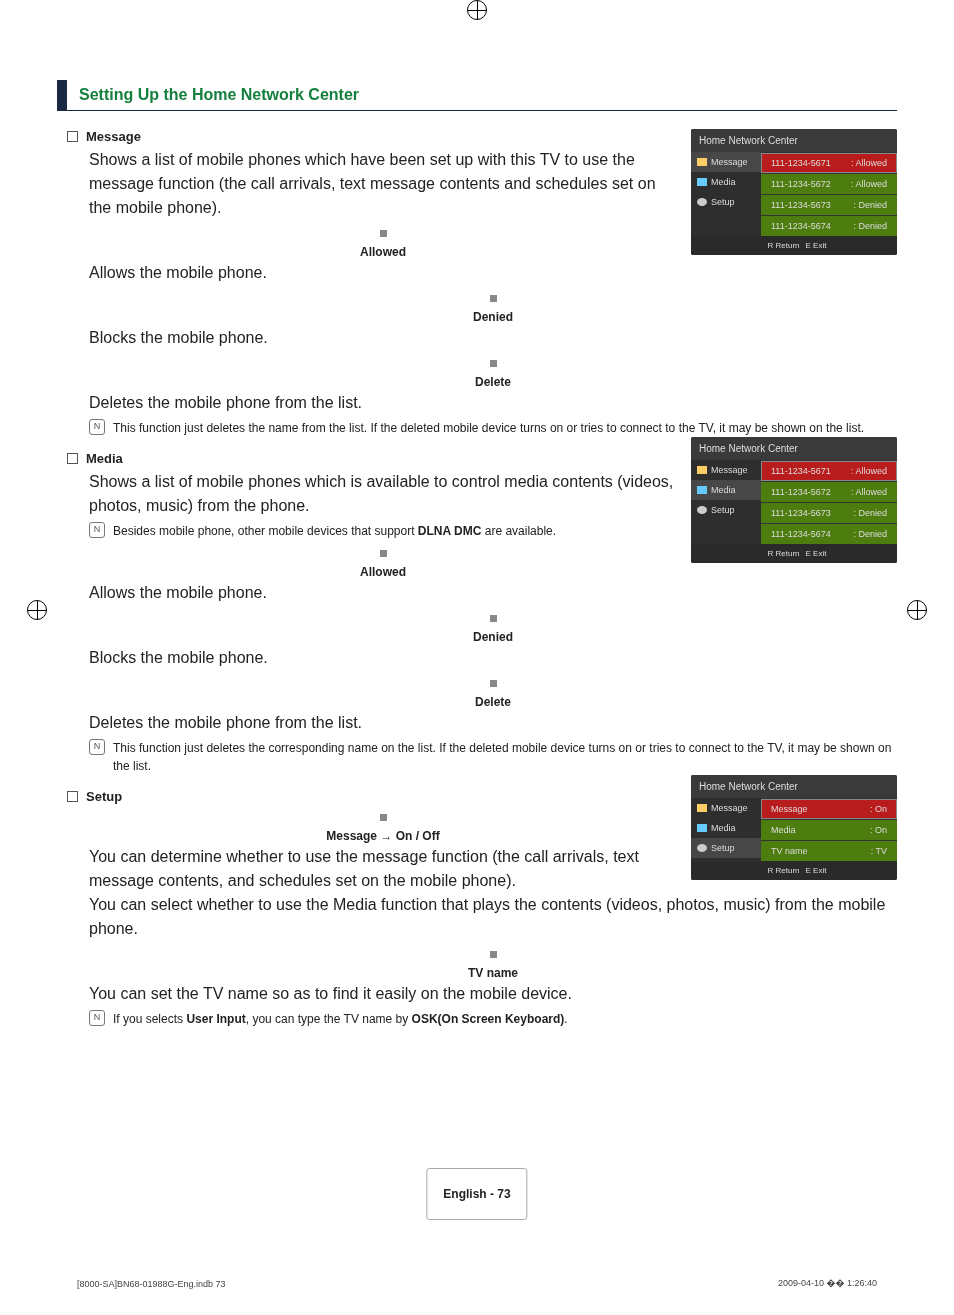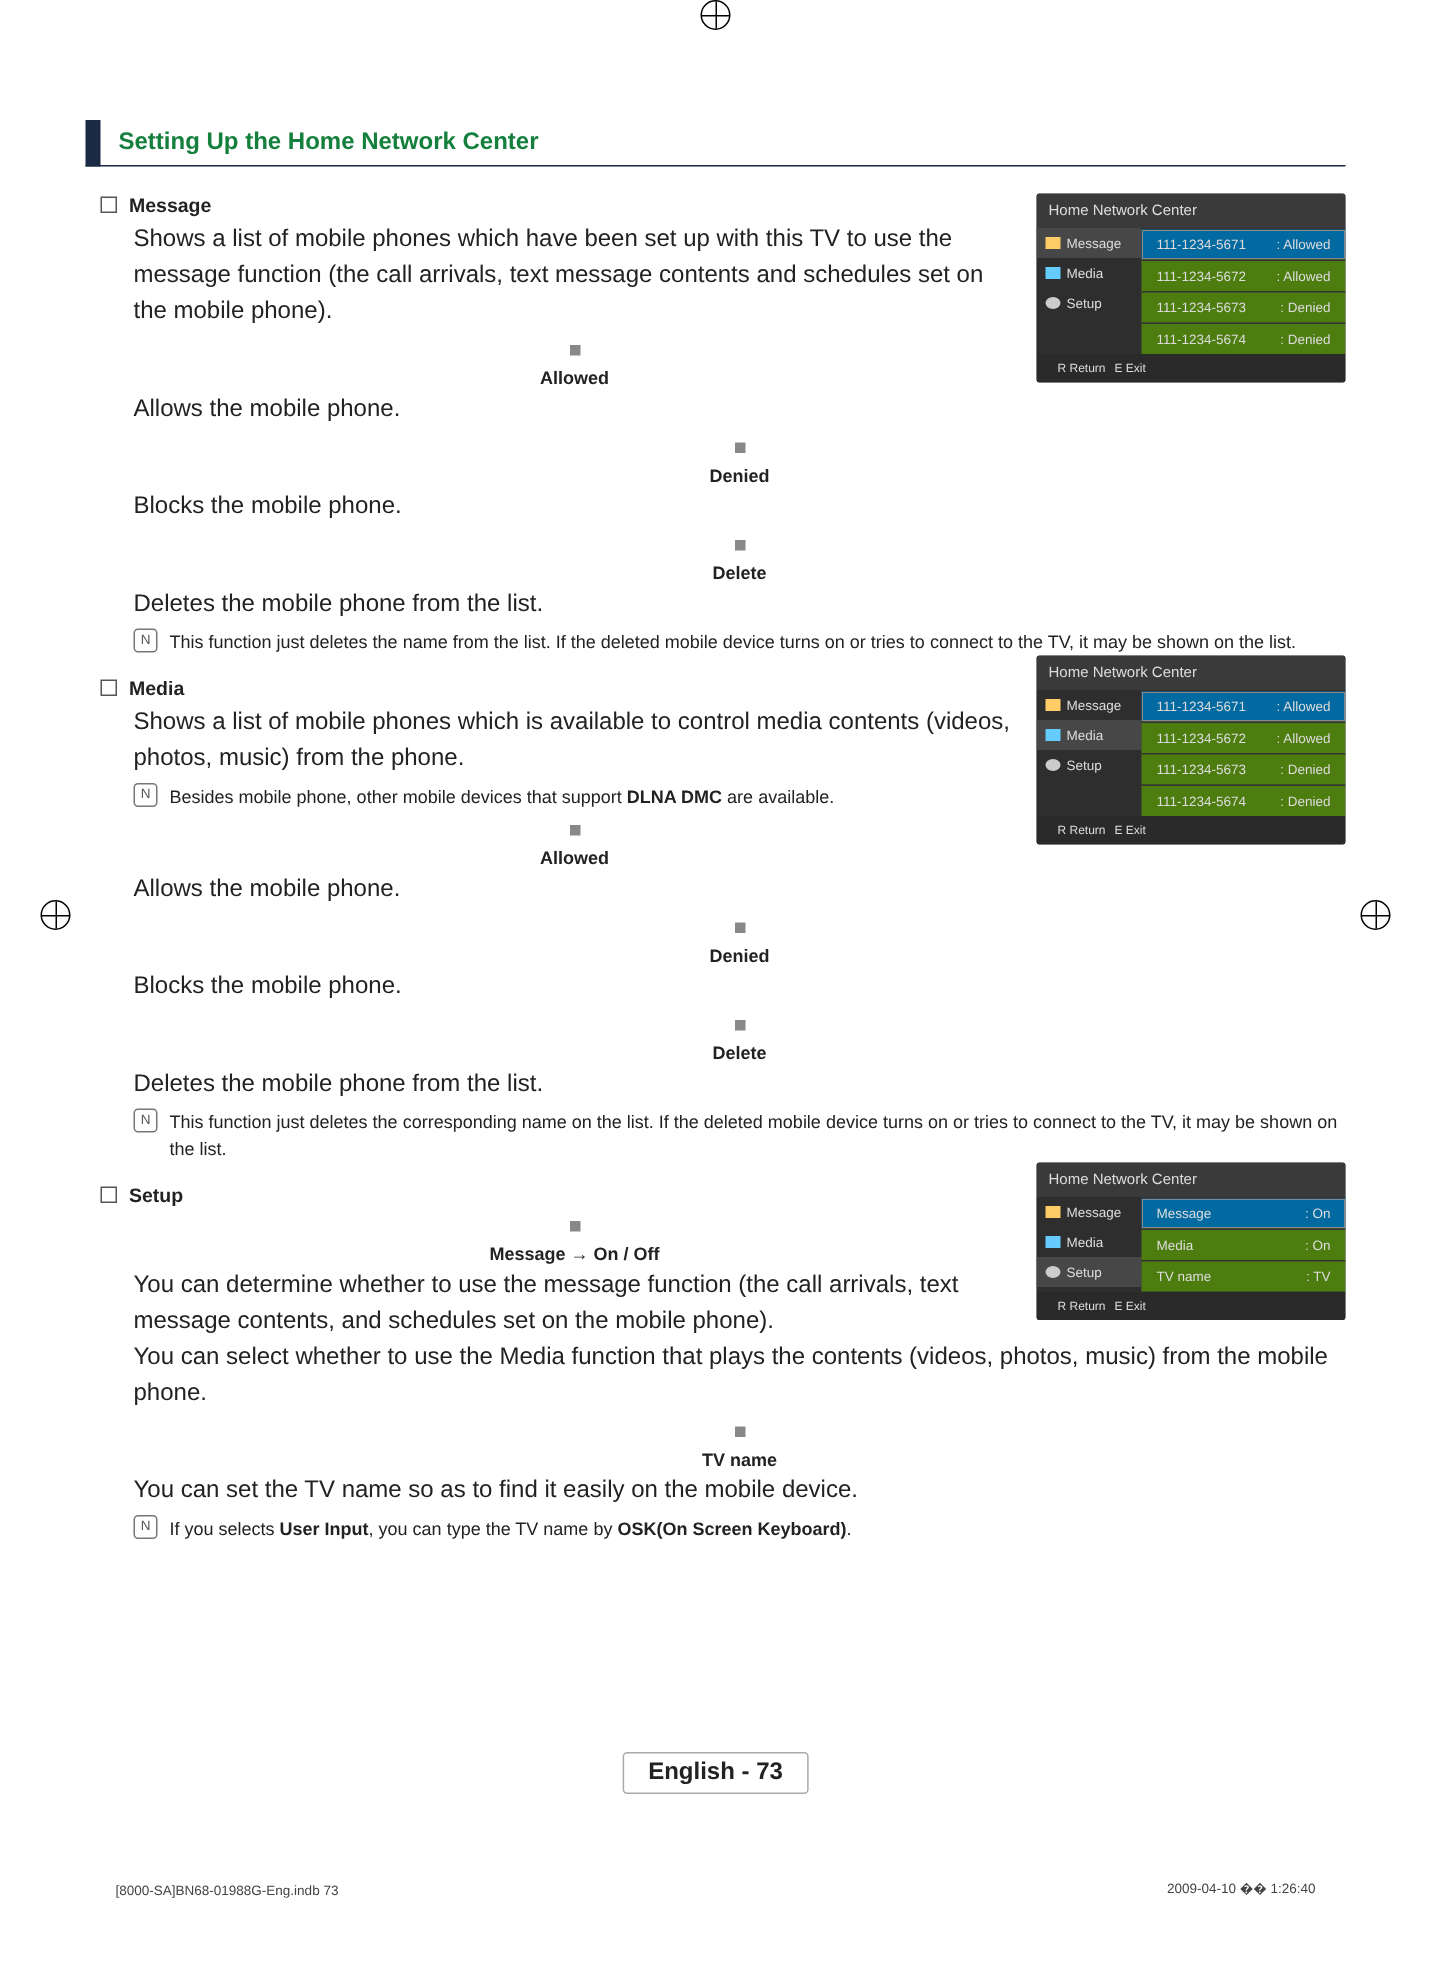--- a/index.html
+++ b/index.html
@@ -66,28 +66,28 @@
   .tv-body { display:flex; }
   .tv-nav { width:70px; background:#2e2e2e; }
   .tv-nav .nav-item { padding:5px 6px; display:flex; align-items:center; gap:4px; }
   .tv-nav .nav-item.sel { background:#474747; }
   .nav-ico { width:10px; height:8px; background:#9cb; display:inline-block; }
   .nav-ico.msg { background:#fc6; }
   .nav-ico.med { background:#6cf; }
   .nav-ico.stp { background:#ccc; border-radius:50%; }
   .tv-list { flex:1; }
   .tv-row { display:flex; justify-content:space-between; padding:5px 10px; background:#4d7c0f; border-top:1px solid #333; }
-  .tv-row.sel { background:#0369a1; box-shadow:inset 0 0 0 1px #888; }
-  .tv-foot { text-align:left; padding:5px 8px; background:#2a2a2a; font-size:8px; }
+  .tv-row.sel { background:#b91c1c; box-shadow:inset 0 0 0 1px #888; }
+  .tv-foot { text-align:center; padding:5px 8px; background:#2a2a2a; font-size:8px; }
   .tv-foot span { margin-left:6px; }
 
   .page-foot {
     text-align:center; margin-top:140px;
     border:1px solid #aaa; border-radius:3px;
-    display:inline-block; padding:4px 16px; font-weight:bold; font-size:16px;
+    display:inline-block; padding:18px 16px; font-weight:bold; font-size:12px;
     position:relative; left:50%; transform:translateX(-50%);
   }
   .doc-meta { display:flex; justify-content:space-between; font-size:9px; color:#444; margin-top:56px; padding:0 20px;align-items:flex-end; }
 </style>
 </head>
 <body>
 
 <div class="page">
   <div class="reg-top"></div>
   <div class="reg-left"></div>

